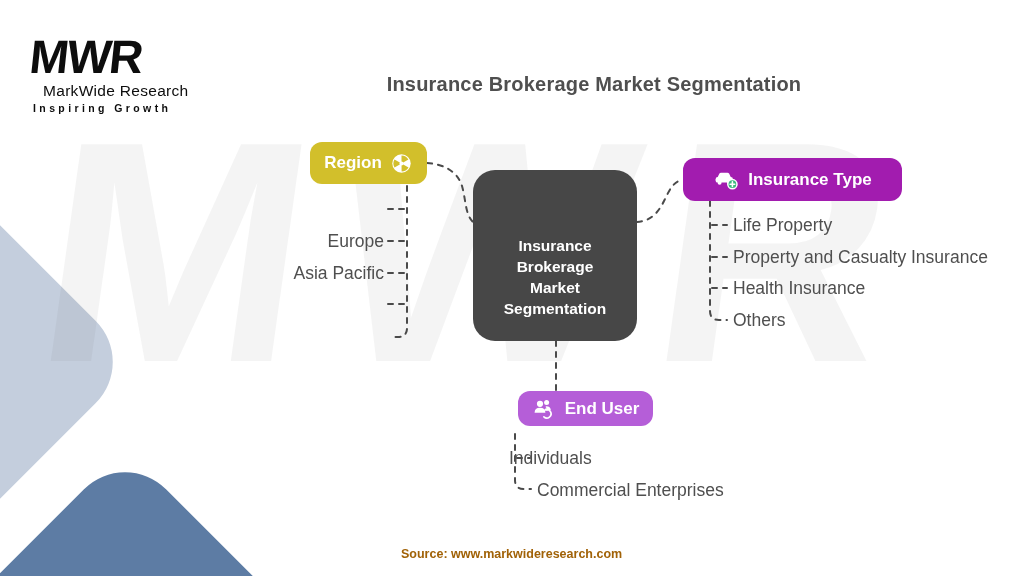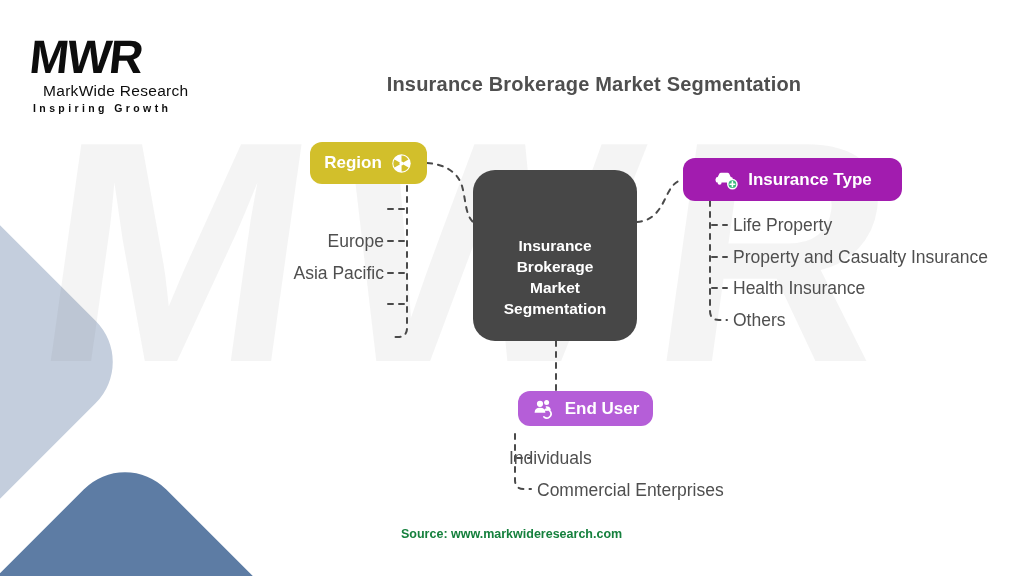--- a/index.html
+++ b/index.html
@@ -38,21 +38,21 @@
     position:absolute;left:473px;top:170px;width:164px;height:171px;z-index:6;
     background:#474747;border-radius:22px;display:flex;align-items:flex-end;justify-content:center;
   }
   .center-node .center-label{
     width:122px;margin-bottom:22px;text-align:center;color:#fff;
     font-size:15.5px;font-weight:700;line-height:21px;
   }
   
   .leaf{position:absolute;z-index:6;font-size:17.5px;color:#4f4f4f;line-height:24px;white-space:nowrap;}
   .leaf-right{right:640px;text-align:right;}
-  .footer-source{position:absolute;left:401px;top:527px;z-index:6;font-size:12.5px;font-weight:700;color:#15803d;}
+  .footer-source{position:absolute;left:401px;top:547px;z-index:6;font-size:12.5px;font-weight:700;color:#a16207;}
   .footer-disclaimer{position:absolute;right:11px;top:547px;z-index:6;font-size:11px;color:#2a2a2a;}
 </style>
 </head>
 <body>
 
 <div class="canvas">
 
   <div class="shape shape-light"></div>
   <div class="shape shape-dark"></div>
   <div class="watermark">MWR</div>

